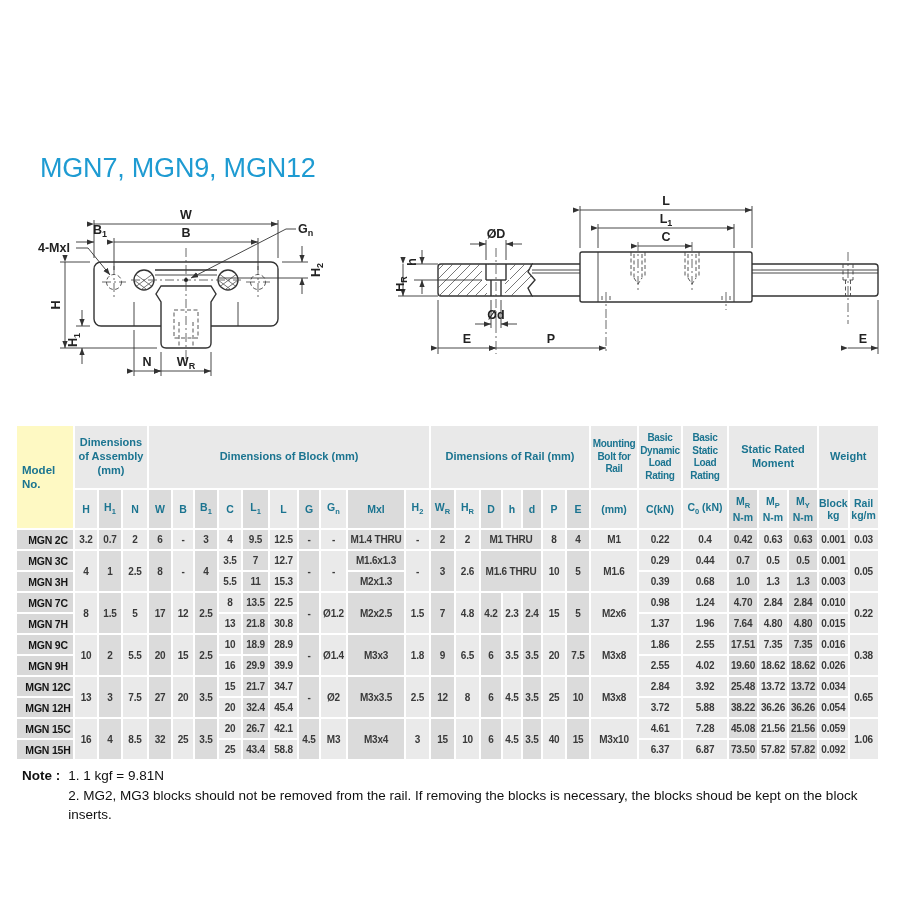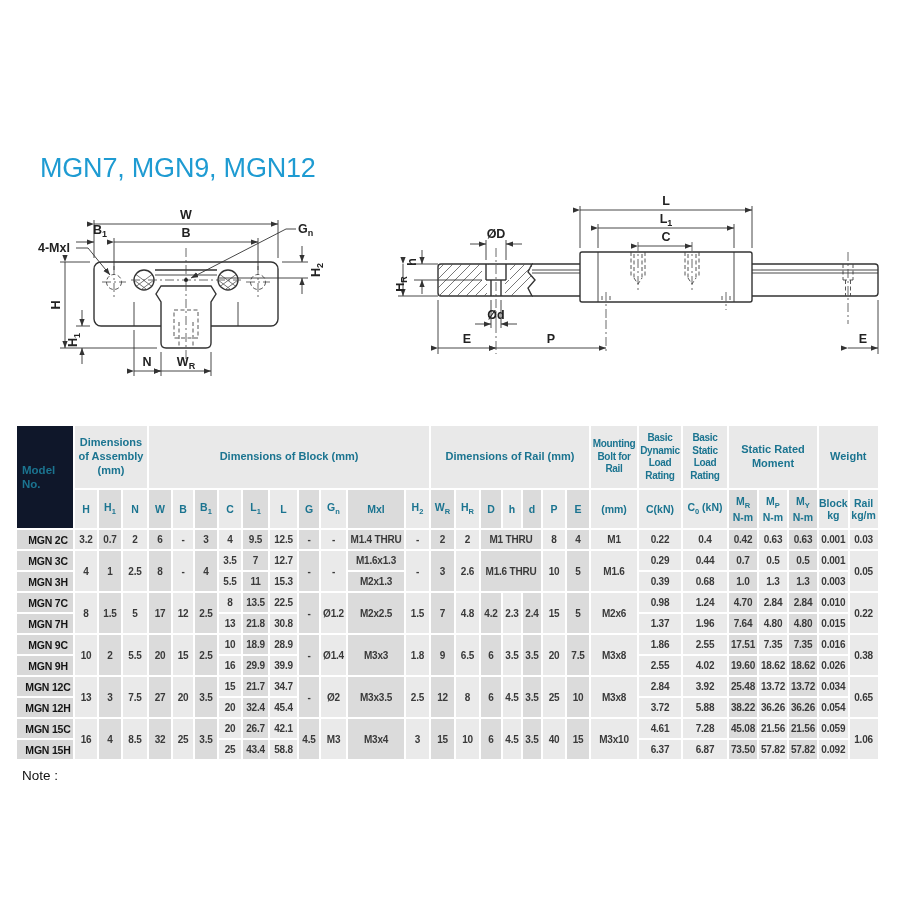--- a/index.html
+++ b/index.html
@@ -17,30 +17,30 @@
   svg .dim{stroke:#333;stroke-width:0.9;fill:none;}
   svg .dash{stroke:#444;stroke-width:0.9;fill:none;stroke-dasharray:4 2.5;}
   svg .cl{stroke:#444;stroke-width:0.8;fill:none;stroke-dasharray:9 3 2 3;}
   svg .hatch{stroke:#555;stroke-width:0.8;}
   svg .wfill{fill:#fff;}
   
   table{position:absolute;left:15px;top:424px;border-collapse:collapse;table-layout:fixed;border-top:1px solid #e0e0e0;}
   th,td{border:2px solid #fff;padding:0;text-align:center;vertical-align:middle;overflow:hidden;}
   th.group{background:#e9e9e9;color:var(--head-c);font-size:11px;font-weight:bold;line-height:1.25;height:62px;}
   th.group.g4,th.group.g5,th.group.g6{font-size:10px;letter-spacing:-0.3px;}
-  th.modelh{background:#0f172a;color:var(--head-c);font-size:11.5px;font-weight:bold;text-align:left;padding-left:5px;margin-left:28px;}
+  th.modelh{background:#fef9c3;color:var(--head-c);font-size:11.5px;font-weight:bold;text-align:left;padding-left:5px;margin-left:28px;}
   th.sub{color:var(--head-c);font-size:10.5px;font-weight:bold;height:38px;line-height:1.15;}
   td{font-size:10px;font-weight:bold;color:#3a3a3a;height:19px;letter-spacing:-0.2px;}
   th.model{background:#d8d8d8;color:#141414;font-size:10.5px;font-weight:bold;text-align:center;padding-left:6px;letter-spacing:-0.2px;}
   .l{background:#eaeaea;}
   .d{background:#dbdbdb;}
   sub{font-size:7.5px;}
   
   .note{position:absolute;left:22px;top:766px;font-size:13.5px;color:#101010;display:flex;gap:8px;line-height:1.45;}
-  .note-label{white-space:nowrap;}
+  .note-label{white-space:nowrap;font-weight:bold;}
 </style>
 </head>
 <body>
 
 <div class="page">
 
   <div class="title">MGN7, MGN9, MGN12</div>
 
   <svg id="front" class="diag" width="305" height="218" viewBox="0 0 305 218">
     <defs>
@@ -576,16 +576,18 @@
           <td class="l">57.82</td>
           <td class="d">57.82</td>
           <td class="l">0.092</td>
         </tr>
       </tbody>
   </table>
 
   <div class="note">
     <div class="note-label">Note :</div>
     <div>
+      <div>1. 1 kgf = 9.81N</div>
+      <div>2. MG2, MG3 blocks should not be removed from the rail. If removing the blocks is necessary, the blocks shoud be kept on the block inserts.</div>
     </div>
   </div>
 
 </div>
 
 </body></html>

